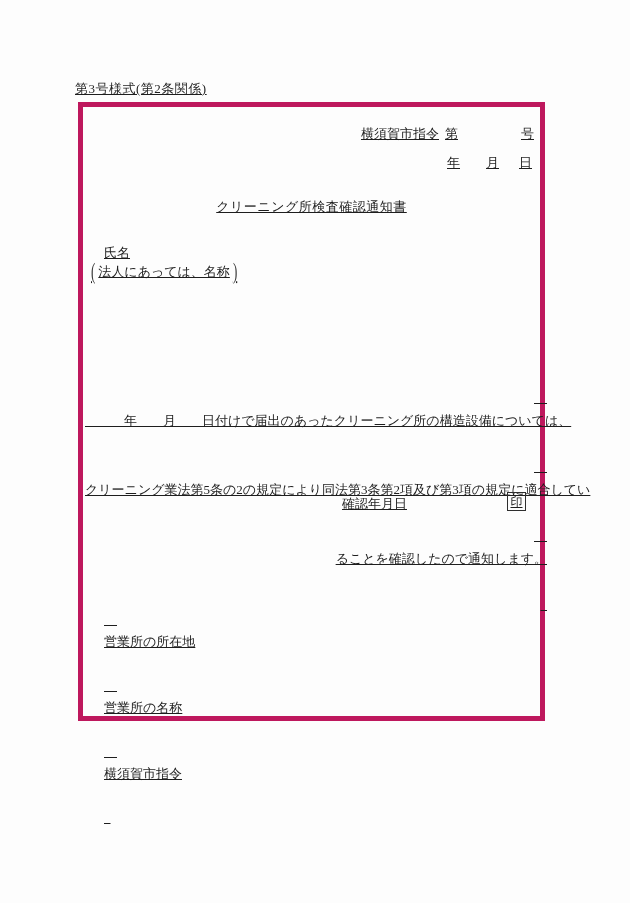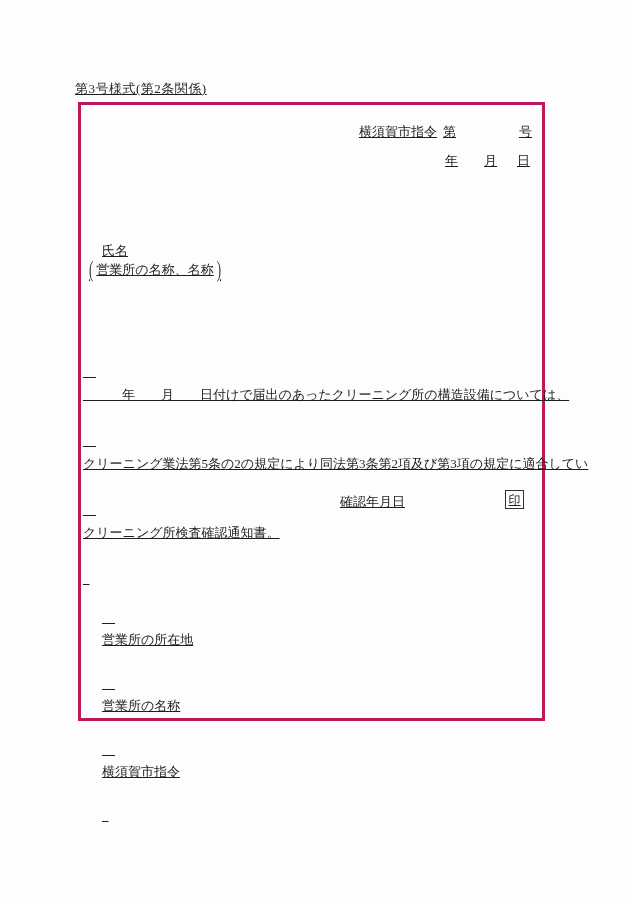--- a/index.html
+++ b/index.html
@@ -13,21 +13,21 @@
     overflow: hidden;
   }
   .abs { position: absolute; text-decoration: underline; }
   .form-label {
     left: 75px; top: 80px;
     letter-spacing: 0.5px;
   }
   .doc-frame {
     left: 78px; top: 102px;
     width: 467px; height: 619px;
-    border: 3px solid #be185d;
+    border: 5px solid #be185d;
     background: #fdfdfd;
   }
   .doc-frame > .abs { white-space: pre; }
   .doc-title {
     left: 0; top: 91px;
     width: 100%;
     text-align: center;
     letter-spacing: 0.5px;
     white-space: pre;
   }
@@ -39,23 +39,24 @@
     height: 28px;
     white-space: pre;
   }
   .bracket {
     display: inline-block;
     transform: scaleY(1.85);
     transform-origin: center;
     color: #3a3a3a;
   }
   .body-block {
-    left: 2px; top: 232px;
+    left: 2px; top: 256px;
     width: 462px;
     line-height: 23px;
+    text-align: right;
   }
   .body-block .line { white-space: pre; }
   .seal-box {
     left: 424px; top: 385px;
     width: 19px; height: 19px;
     border: 1px solid #2e2e2e;
     display: flex;
     align-items: center;
     justify-content: center;
     font-size: 12px;
@@ -75,33 +76,34 @@
 <div class="abs doc-frame">
 
   <span class="abs" style="left:278px; top:18px;">横須賀市指令</span>
   <span class="abs" style="left:362px; top:18px;">第</span>
   <span class="abs" style="left:438px; top:18px;">号</span>
 
   <span class="abs" style="left:364px; top:47px;">年</span>
   <span class="abs" style="left:403px; top:47px;">月</span>
   <span class="abs" style="left:436px; top:47px;">日</span>
 
+  <div class="abs doc-title">クリーニング所検査確認通知書</div>
 
   <div class="abs" style="left:21px; top:137px;">氏名</div>
 
   <div class="abs corp-note">
     <span class="bracket">(</span>
-    <span>営業所の名称、名称</span>
+    <span>法人にあっては、名称</span>
     <span class="bracket">)</span>
   </div>
 
   <div class="abs body-block">
     <div class="line">　　　年　　月　　日付けで届出のあったクリーニング所の構造設備については、</div>
     <div class="line">クリーニング業法第5条の2の規定により同法第3条第2項及び第3項の規定に適合してい</div>
-    <div class="line">クリーニング所検査確認通知書。</div>
+    <div class="line">ることを確認したので通知します。</div>
   </div>
 
   <div class="abs" style="left:259px; top:388px;">確認年月日</div>
 
   <div class="abs seal-box">
     <span>印</span>
   </div>
 
   <div class="abs footer-block">
     <div class="line">営業所の所在地</div>

